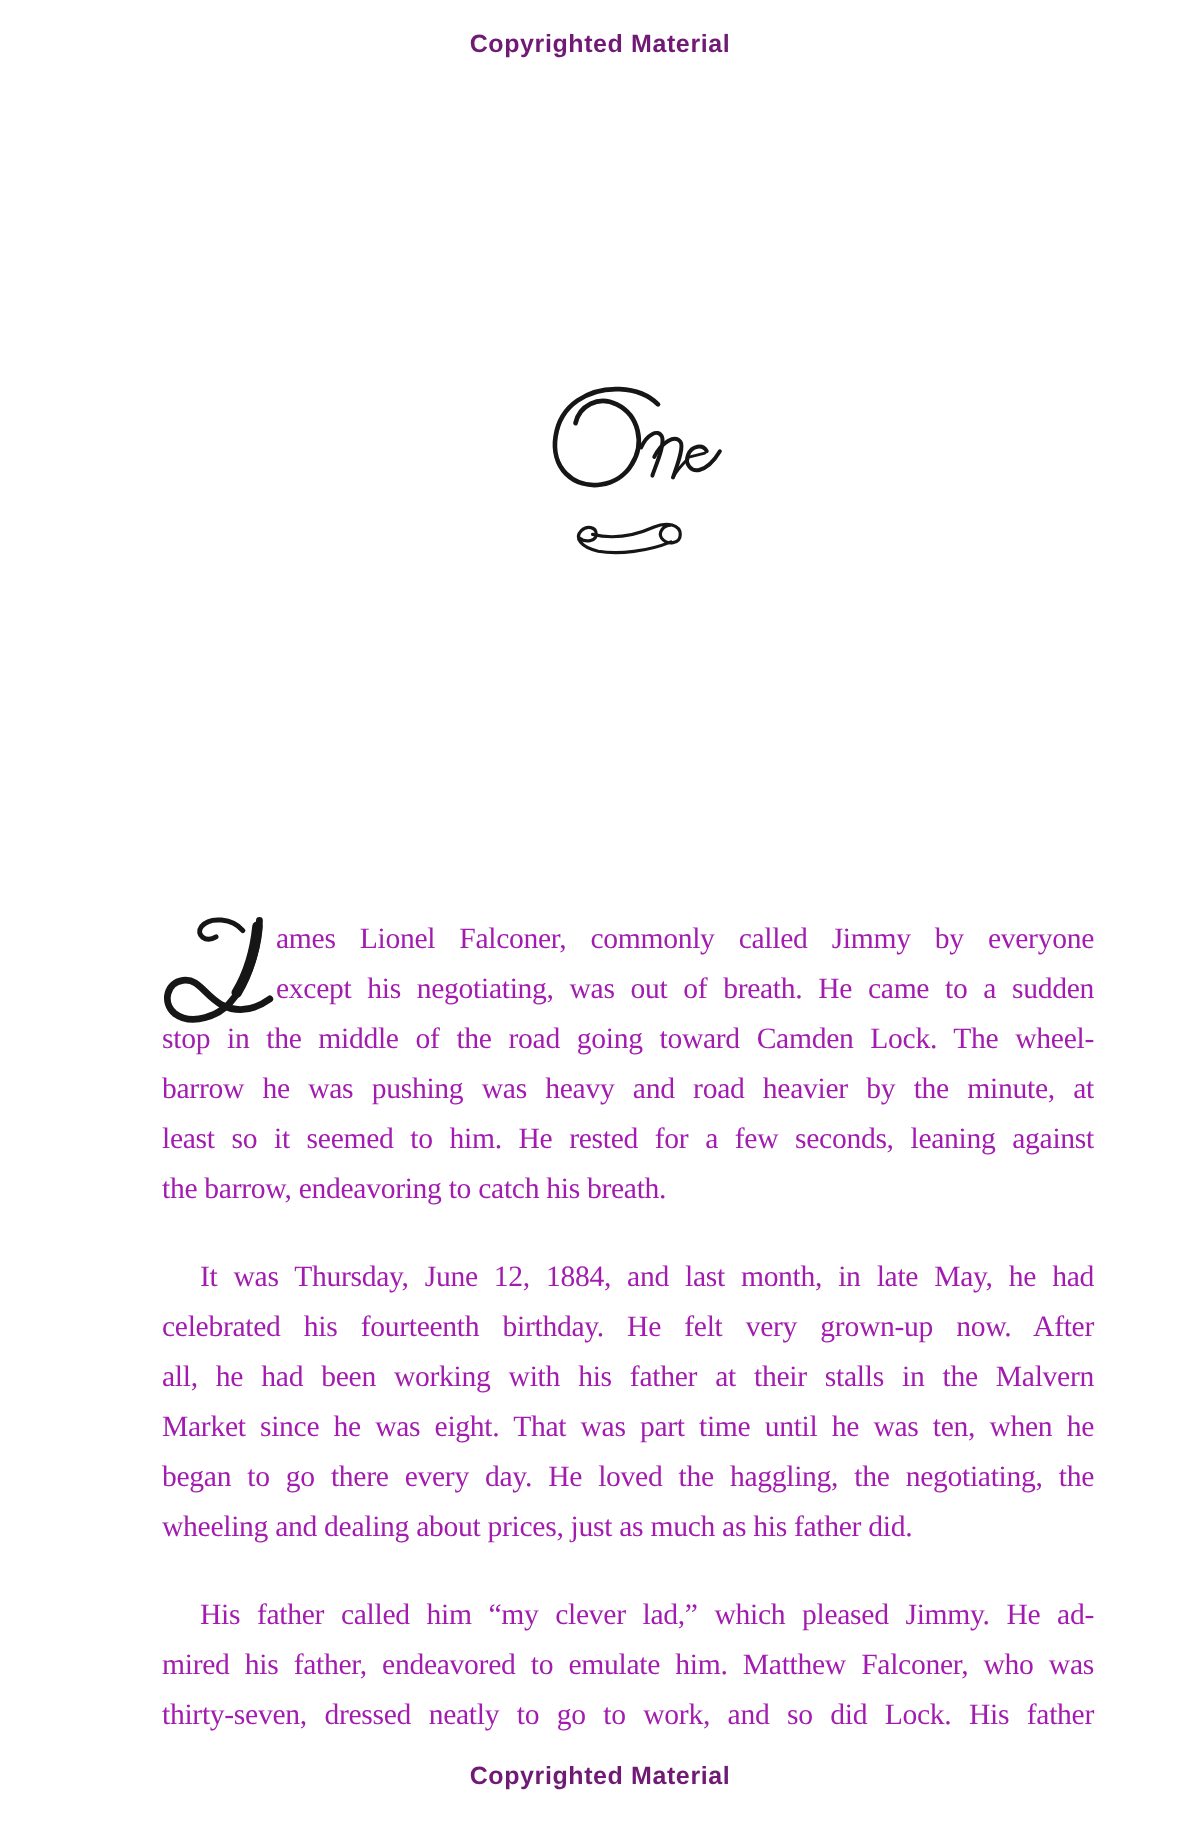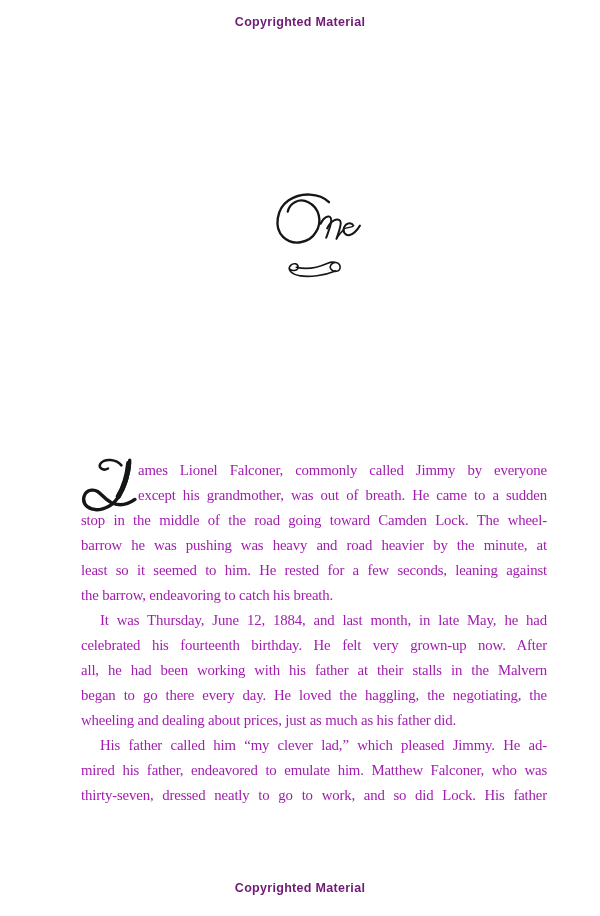--- a/index.html
+++ b/index.html
@@ -45,21 +45,21 @@
     letter-spacing: -0.15px;
     line-height: 25px;
   }
   .para { }
   .line {
     text-align: justify;
     text-align-last: justify;
     min-height: 25px;
   }
   .line.line-end { text-align-last: auto; }
-  .line.line-indent { text-indent: 19px; }
+  .line.line-indent { text-indent: 19px; margin-top: 19px; }
 
   .drop-cap {
     float: left;
     width: 57px;
     height: 50px;
     position: relative;
   }
   .drop-cap svg {
     position: absolute;
     top: -1px;
@@ -98,30 +98,31 @@
   <div class="drop-cap" aria-label="J">
     <svg width="60" height="56" viewBox="0 0 58 54" role="img">
       <g fill="none" stroke="#161616" stroke-linecap="round">
         <path d="M 42 8 C 37 2, 26 1, 22 6 C 19 10, 24 14, 29 11" stroke-width="2.4"></path>
         <path d="M 50 3 C 50 14, 46 29, 38 40 C 31 50, 17 54, 9 48 C 3 43, 5 33, 13 32 C 21 31, 23 39, 32 44 C 40 48, 48 46, 55 41" stroke-width="3.3"></path>
         <path d="M 49 6 C 48 16, 45 28, 39 38" stroke-width="5"></path>
       </g>
     </svg>
   </div>
 <div class="line">ames Lionel Falconer, commonly called Jimmy by everyone</div>
-        <div class="line">except his grandmother, was out of breath. He came to a sudden</div>
+        <div class="line">except his negotiating, was out of breath. He came to a sudden</div>
         <div class="line">stop in the middle of the road going toward Camden Lock. The wheel-</div>
         <div class="line">barrow he was pushing was heavy and road heavier by the minute, at</div>
         <div class="line">least so it seemed to him. He rested for a few seconds, leaning against</div>
         <div class="line line-end">the barrow, endeavoring to catch his breath.</div>
       </div>
       <div class="para">
         <div class="line line-indent">It was Thursday, June 12, 1884, and last month, in late May, he had</div>
         <div class="line">celebrated his fourteenth birthday. He felt very grown-up now. After</div>
         <div class="line">all, he had been working with his father at their stalls in the Malvern</div>
+        <div class="line">Market since he was eight. That was part time until he was ten, when he</div>
         <div class="line">began to go there every day. He loved the haggling, the negotiating, the</div>
         <div class="line line-end">wheeling and dealing about prices, just as much as his father did.</div>
       </div>
       <div class="para">
         <div class="line line-indent">His father called him “my clever lad,” which pleased Jimmy. He ad-</div>
         <div class="line">mired his father, endeavored to emulate him. Matthew Falconer, who was</div>
         <div class="line">thirty-seven, dressed neatly to go to work, and so did Lock. His father</div>
       </div>
     </div>
 

